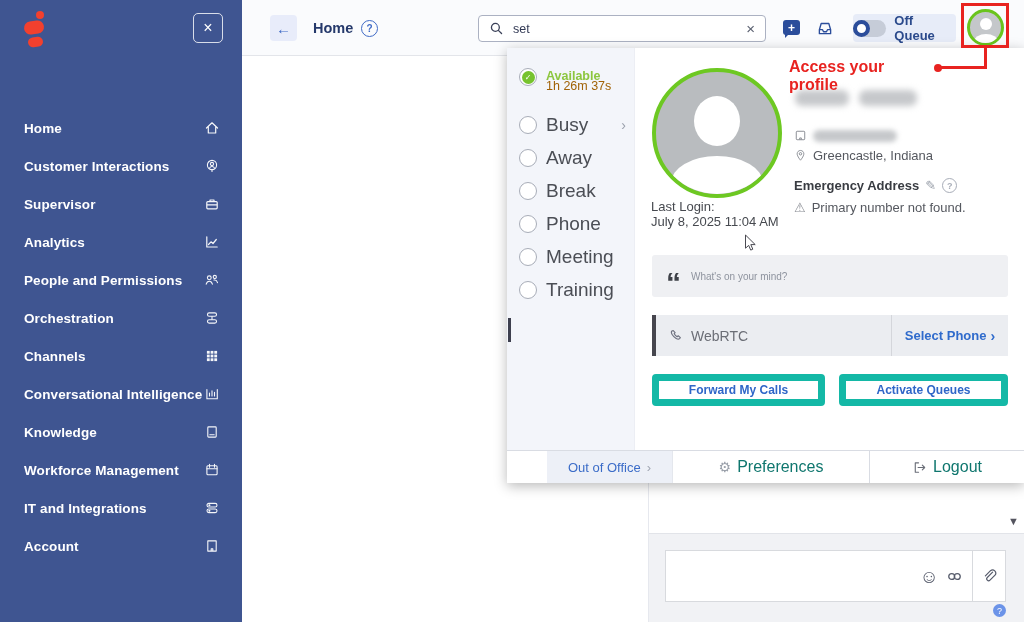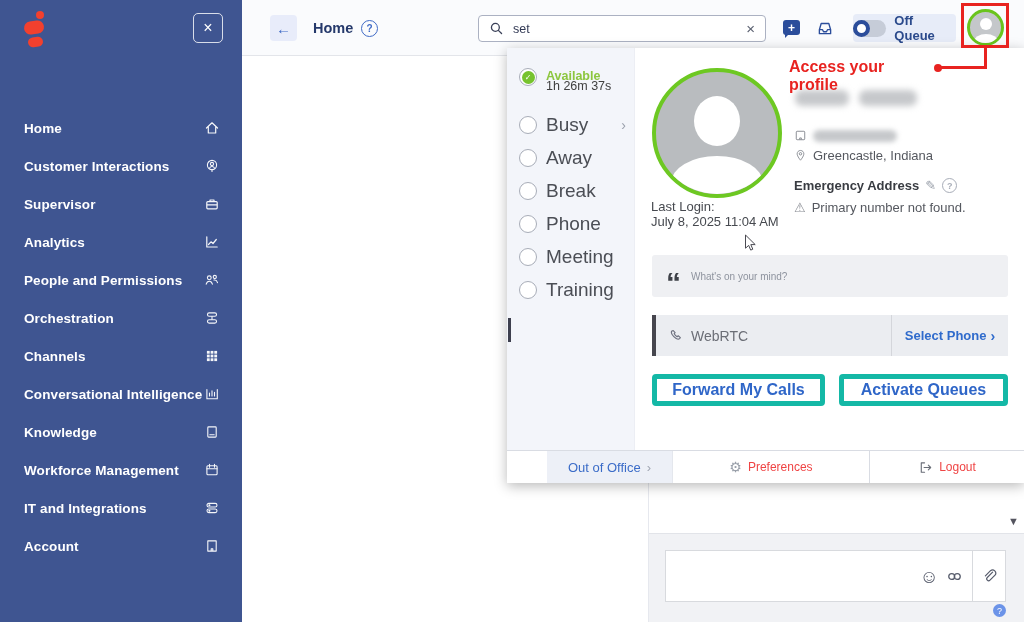--- a/index.html
+++ b/index.html
@@ -63,21 +63,21 @@
   
   #dropdown { position:absolute; left:507px; top:48px; width:517px; height:435px; background:#fff; box-shadow:0 3px 12px rgba(0,0,0,.28); z-index:20; }
   .status-col { position:absolute; left:0; top:0; width:128px; height:402px; background:#f3f5fa; border-right:1px solid #eceef4; }
   .scroll-thumb { position:absolute; left:1px; top:270px; width:3px; height:24px; background:#3d3f4e; }
   .status-item { position:absolute; left:0; width:128px; height:26px; display:flex; align-items:center; cursor:pointer; }
   .radio { position:absolute; left:12px; width:18px; height:18px; border:1.5px solid #a8adb8; border-radius:50%; background:#fff; }
   .radio.checked { display:flex; align-items:center; justify-content:center; }
   .radio-inner { width:13px; height:13px; border-radius:50%; background:#76c32e; color:#fff; font-size:8px; display:flex; align-items:center; justify-content:center; }
   .status-label { position:absolute; left:39px; font-size:19px; color:#4b4e55; }
   .status-label.green { color:#8cc63e; font-weight:bold; font-size:12.5px; }
-  .status-time { position:absolute; left:39px; top:15px; font-size:12.5px; color:#404040; }
+  .status-time { position:absolute; left:39px; top:15px; font-size:12.5px; color:#a16207; }
   .status-chevron { position:absolute; right:9px; color:#9aa0ac; font-size:14px; }
 
   .profile-area { position:absolute; left:128px; top:0; width:389px; height:402px; background:#fff; }
   .avatar-big { position:absolute; left:17px; top:20px; width:130px; height:130px; border-radius:50%; border:4px solid #6dc822; background:#b9bcbf; overflow:hidden; }
   .avatar-big .head { position:absolute; left:50%; top:24px; transform:translateX(-50%); width:46px; height:50px; background:#fff; border-radius:50%; }
   .avatar-big .body { position:absolute; left:50%; bottom:-16px; transform:translateX(-50%); width:92px; height:54px; background:#fff; border-radius:50% 50% 0 0; }
   .last-login { position:absolute; left:16px; top:151px; width:164px; font-size:13px; color:#46494f; line-height:15px; }
   .blur-blob { position:absolute; background:#c6c8cb; border-radius:7px; filter:blur(3px); }
   .prow { position:absolute; left:159px; display:flex; align-items:center; gap:6px; }
   .ptext { font-size:13px; color:#55585f; }
@@ -87,31 +87,31 @@
   .warn-glyph { font-size:13px; color:#8a8d94; }
   .cursor-arrow { position:absolute; left:109px; top:186px; z-index:5; }
   .mind-box { position:absolute; left:17px; top:207px; width:356px; height:42px; background:#eff0f3; border-radius:3px; display:flex; align-items:center; padding:0 14px; cursor:text; }
   .quote-glyph { font-size:30px; font-weight:bold; color:#3e4148; line-height:0; margin:14px 10px 0 0; }
   .mind-placeholder { font-size:10px; color:#8e939e; }
   .webrtc-box { position:absolute; left:17px; top:267px; width:356px; height:41px; background:#ebedf1; border-left:4px solid #46464e; display:flex; }
   .webrtc-left { flex:1; display:flex; align-items:center; gap:8px; padding-left:12px; cursor:pointer; }
   .webrtc-label { font-size:14px; color:#6b6e76; }
   .select-phone { width:117px; border-left:1px solid #d4d6db; display:flex; align-items:center; justify-content:center; gap:4px; font-size:13px; font-weight:600; color:#2f6bcc; cursor:pointer; }
   .select-phone .chv { font-size:14px; }
-  .pf-btn { position:absolute; top:326px; height:32px; background:#fff; border:5px solid #14b8a6; border-radius:4px; color:#2f66c8; font-size:16px; font-weight:bold; display:flex; align-items:center; justify-content:center; cursor:pointer; }
+  .pf-btn { position:absolute; top:326px; height:32px; background:#fff; border:7px solid #14b8a6; border-radius:4px; color:#2f66c8; font-size:12px; font-weight:bold; display:flex; align-items:center; justify-content:center; cursor:pointer; }
   .pf-btn.forward { left:17px; width:173px; }
   .pf-btn.activate { left:204px; width:169px; }
 
   .dd-footer { position:absolute; left:0; top:402px; width:517px; height:33px; border-top:1px solid #d9dce3; display:flex; }
   .ooo-cell { width:125px; background:#edf0f7; display:flex; align-items:center; justify-content:center; gap:6px; cursor:pointer;margin-left:40px; }
   .ooo-text { font-size:13px; color:#3b6cc8; }
   .ooo-chv { font-size:13px; color:#a0a6b2; }
   .prefs-cell { width:198px; background:#fff; border-left:1px solid #e4e7ed; border-right:1px solid #d9dce3; display:flex; align-items:center; justify-content:center; gap:6px; cursor:pointer; }
   .gear-glyph { font-size:14px; color:#9aa0aa; }
-  .footer-text { font-size:12px; color:#ef4444; }
+  .footer-text { font-size:16px; color:#0f766e; }
   .logout-cell { flex:1; background:#fff; display:flex; align-items:center; justify-content:center; gap:6px; cursor:pointer; }
 </style>
 </head>
 <body>
 
 <div id="sidebar">
   <div class="logo">
     <div class="dot"></div>
       <div class="mid"></div>
       <div class="bot"></div>

